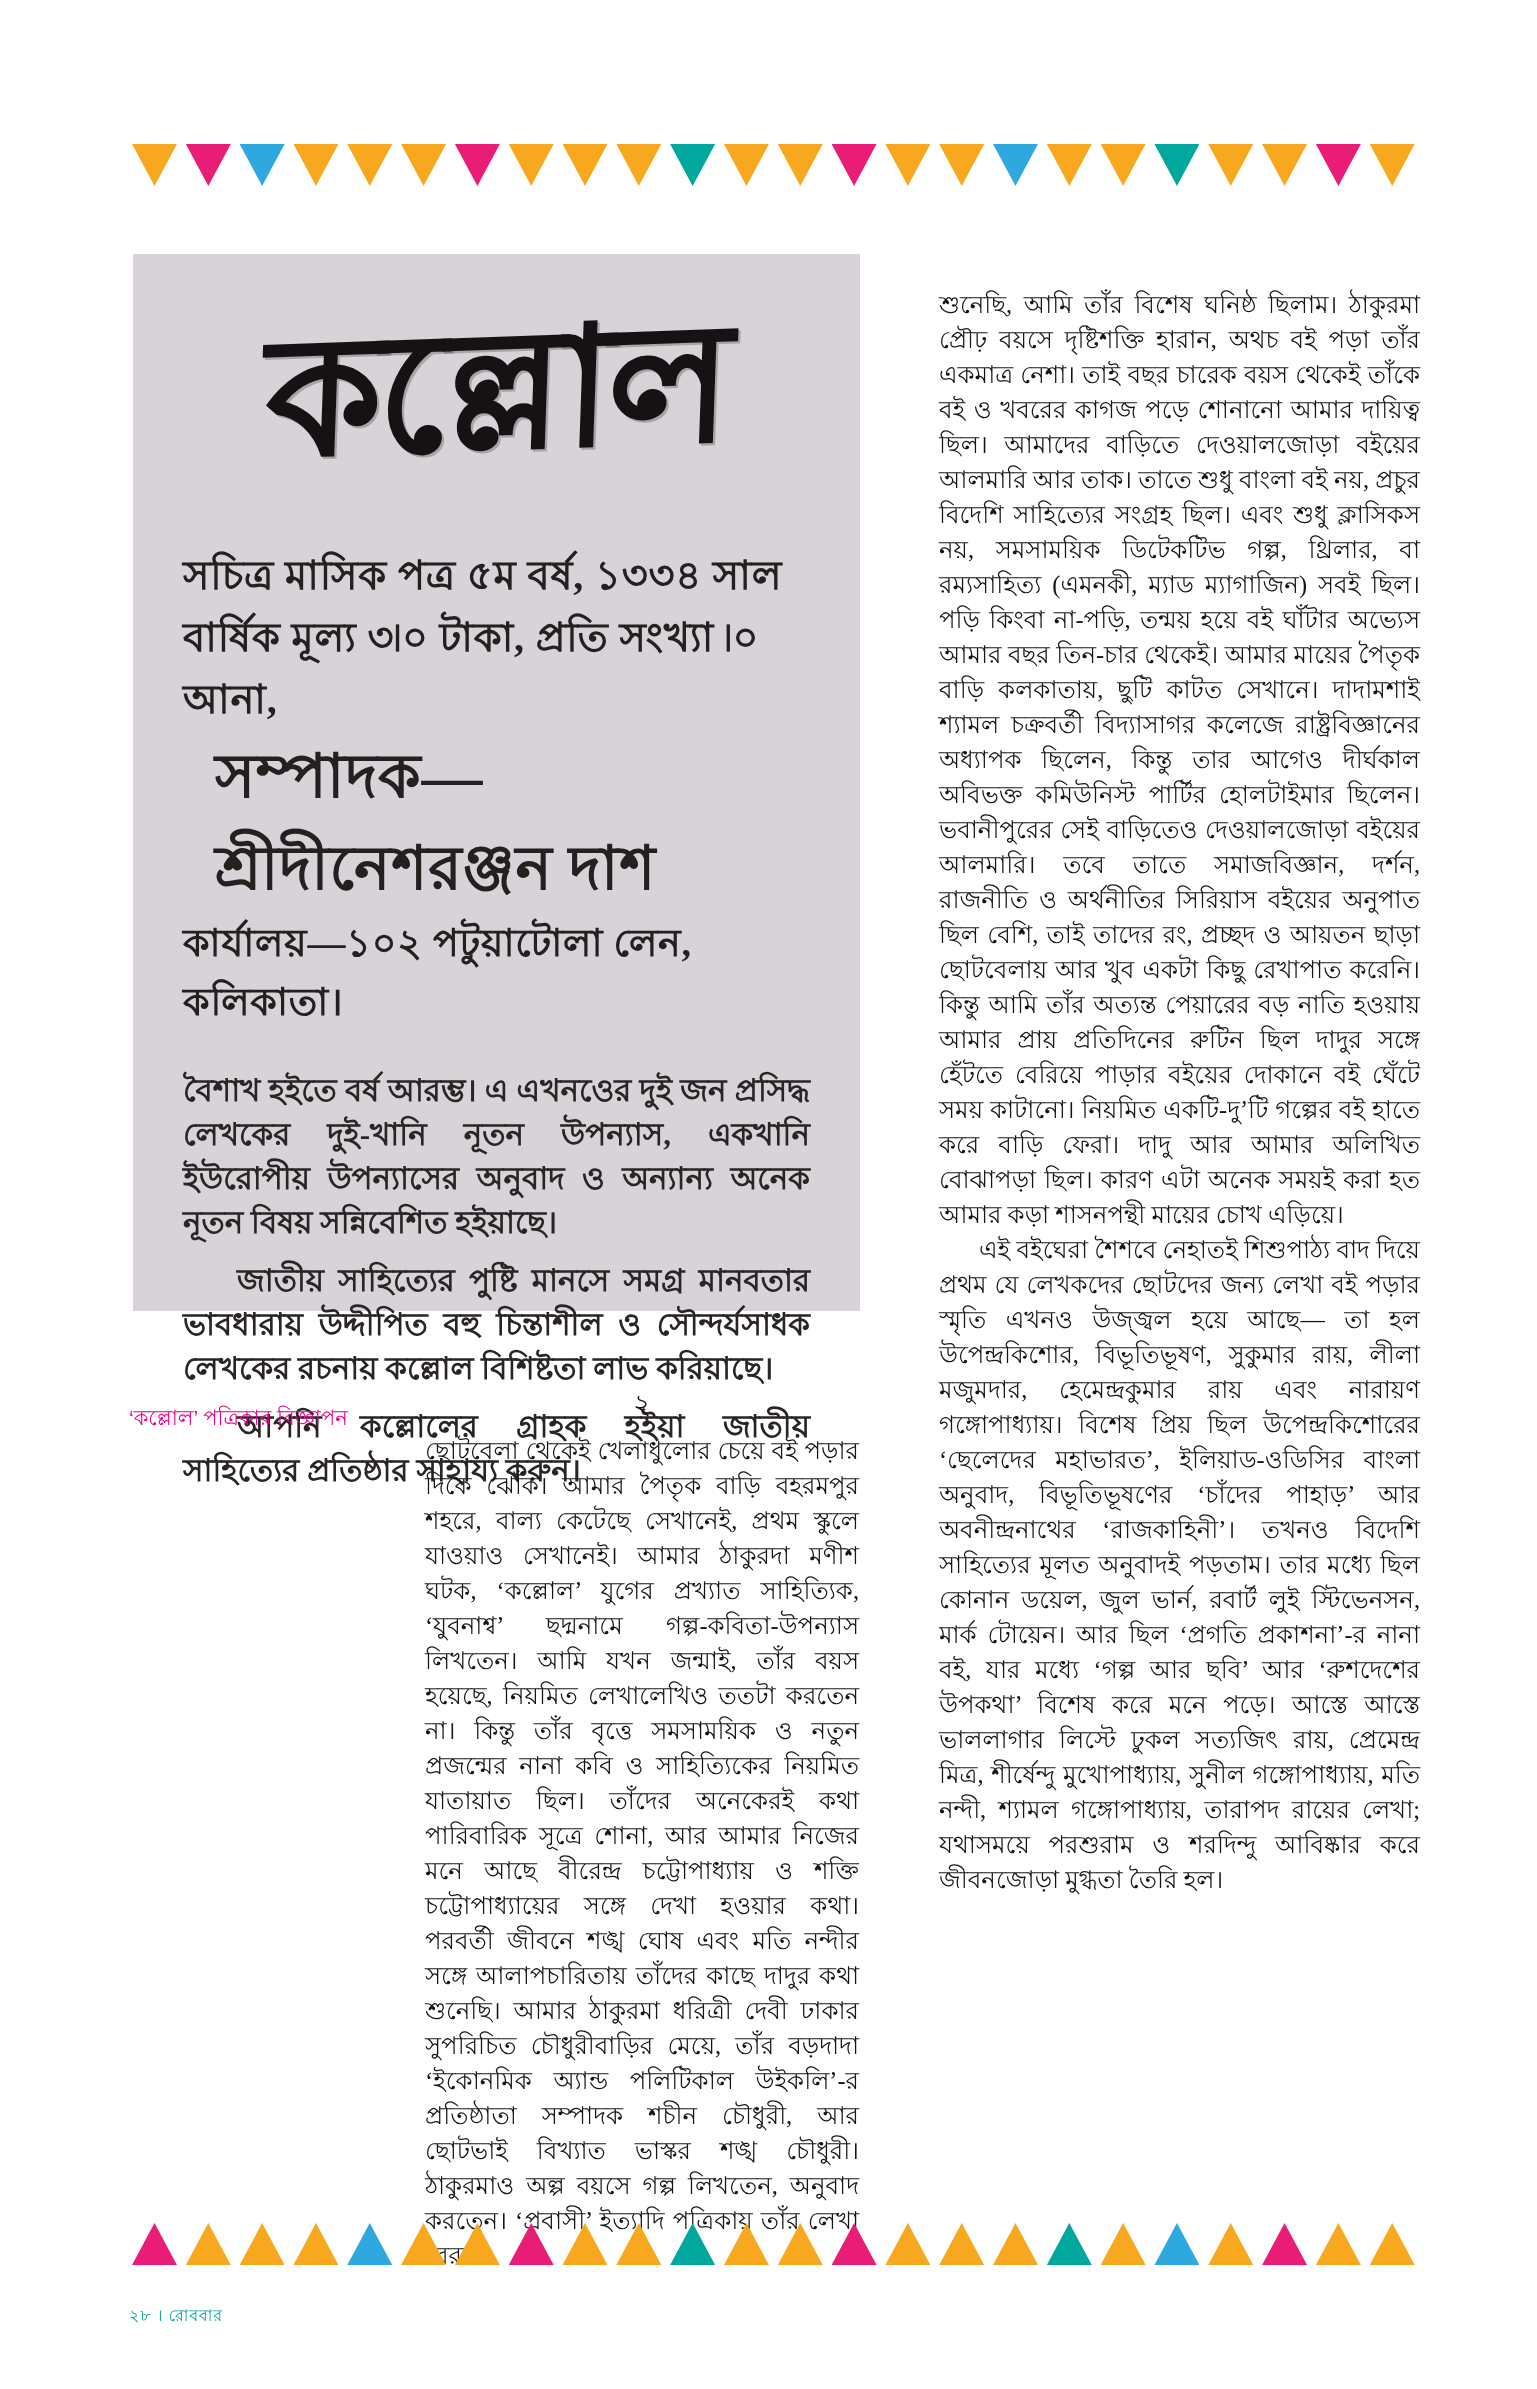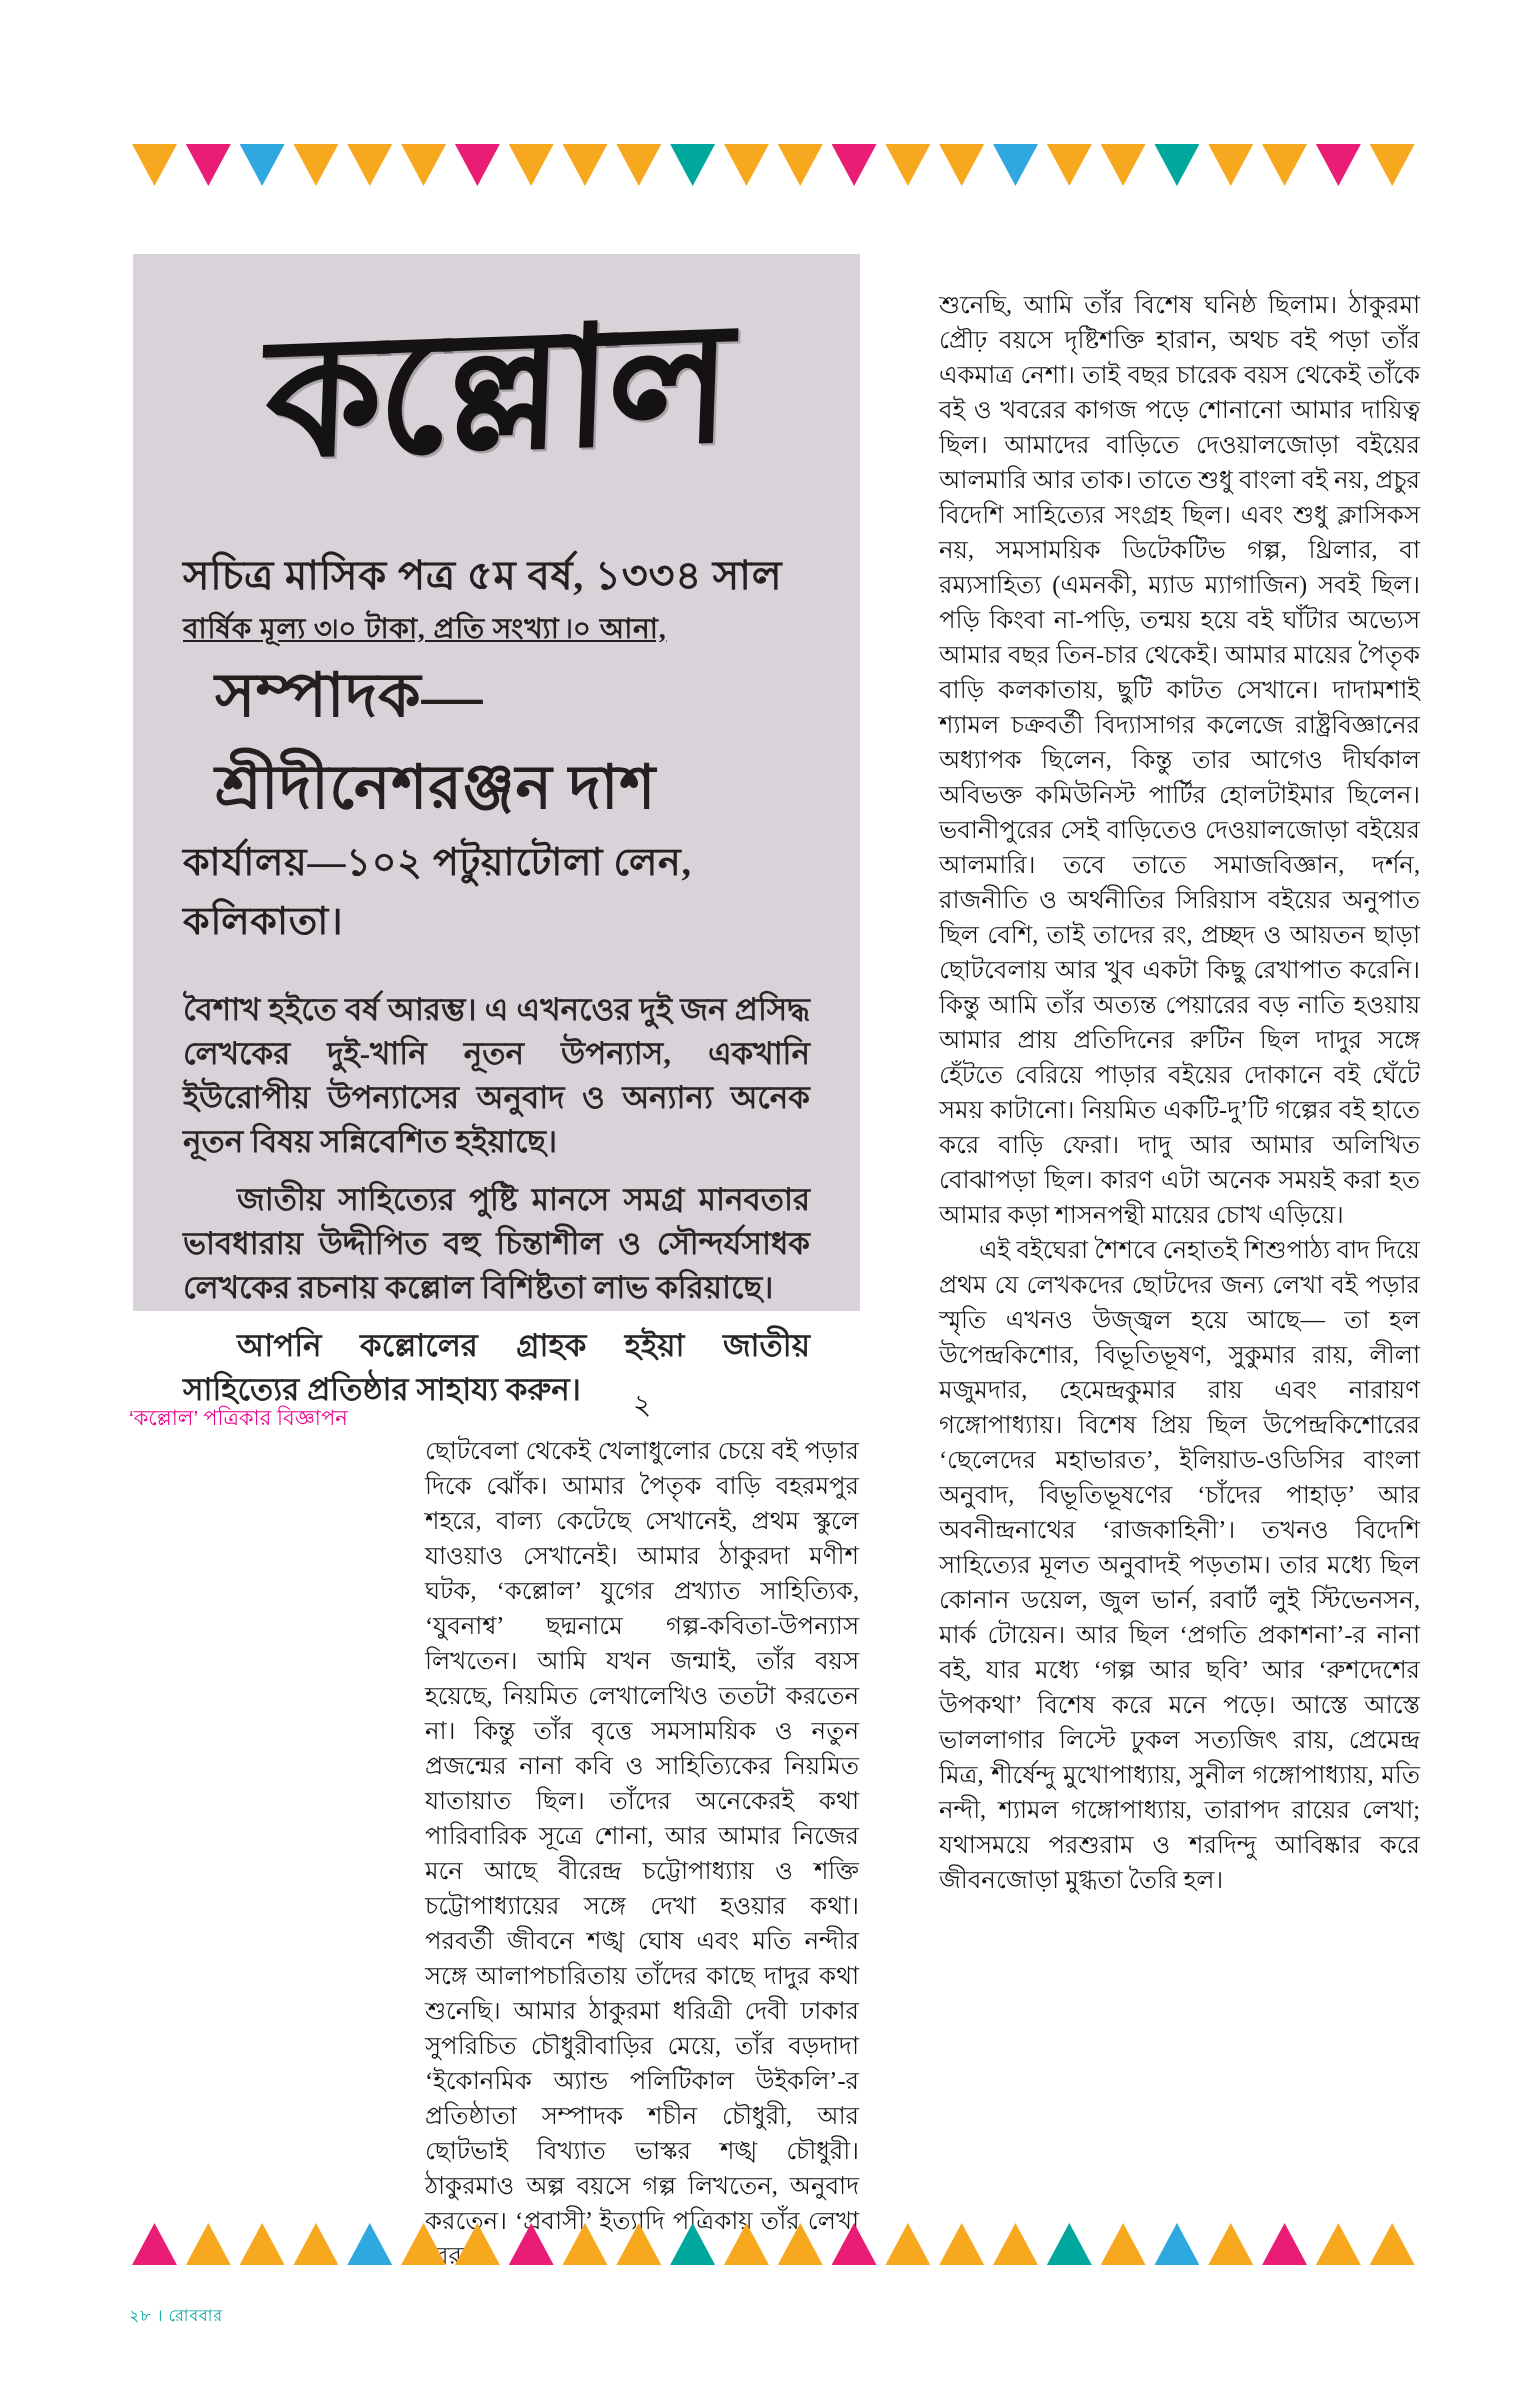--- a/index.html
+++ b/index.html
@@ -48,21 +48,21 @@
     font-weight: 900;
     text-align: center;
     transform: rotate(-2deg) skewX(-4deg);
     letter-spacing: -4.7px;
     color: #141212;
     text-shadow: 2.3px 2.3px 0 rgba(20,18,18,0.25);
     margin-bottom: 70px;
   }
   .ad-info { font-weight: 700; color: #252020; }
   .ad-info .line1 { font-size: 40px; line-height: 1.55; letter-spacing: 0.8px; }
-  .ad-info .line2 { font-size: 28px; line-height: 1.55; letter-spacing: 0.8px; text-decoration: underline; }
+  .ad-info .line2 { font-size: 40px; line-height: 1.55; letter-spacing: 0.8px; }
   .ad-info .line3 { font-size: 61px; line-height: 1.5; letter-spacing: 0.8px; margin-left: 32px; }
   .ad-info .line4 { font-size: 38px; line-height: 1.55; letter-spacing: 0.8px; }
   .ad-body { margin-top: 37px; }
   .ad-body p {
     font-size: 31px;
     line-height: 1.42;
     font-weight: 700;
     color: #2a2525;
     text-align: justify;
     margin-bottom: 14px;

